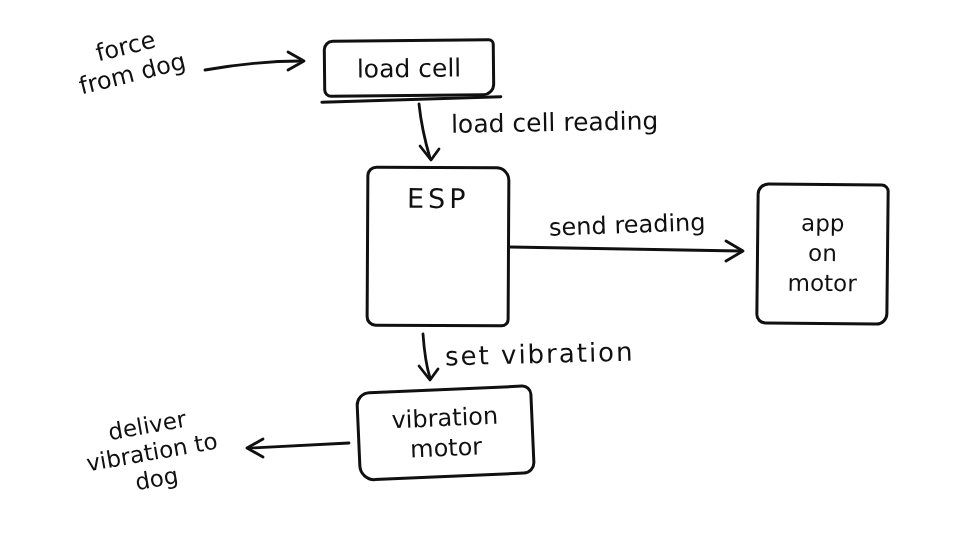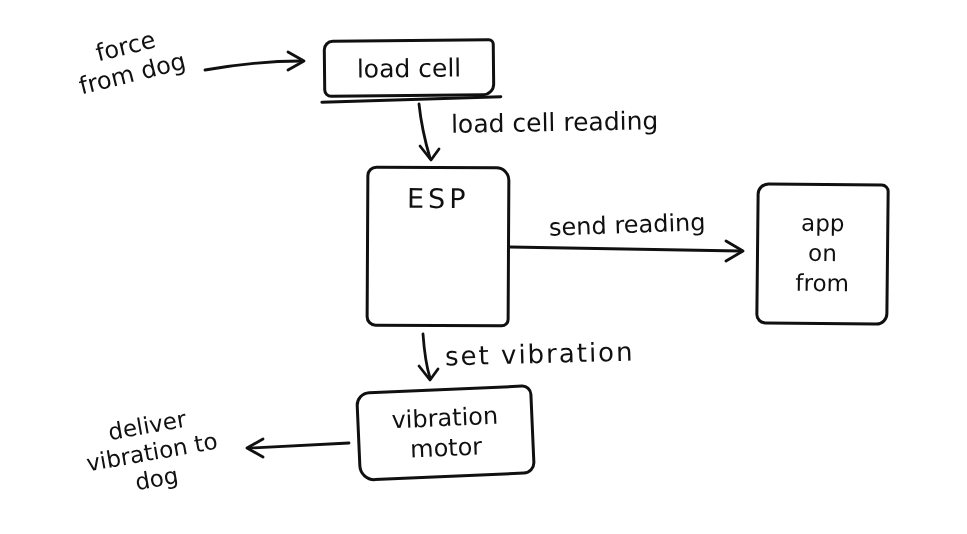--- a/index.html
+++ b/index.html
@@ -159,21 +159,21 @@
 
   <div class="node-box" id="esp-box">
     <span>ESP</span>
   </div>
 
   <div class="edge-label" id="label-send-reading">send reading</div>
 
   <div class="node-box" id="app-box">
     <span>app
 on
-from</span>
+motor</span>
   </div>
 
   <div class="edge-label" id="label-set-vibration">set vibration</div>
 
   <div class="node-box" id="vibration-motor-box">
     <span>vibration
 motor</span>
   </div>
 
   <div class="free-text" id="deliver-vibration-text">deliver

